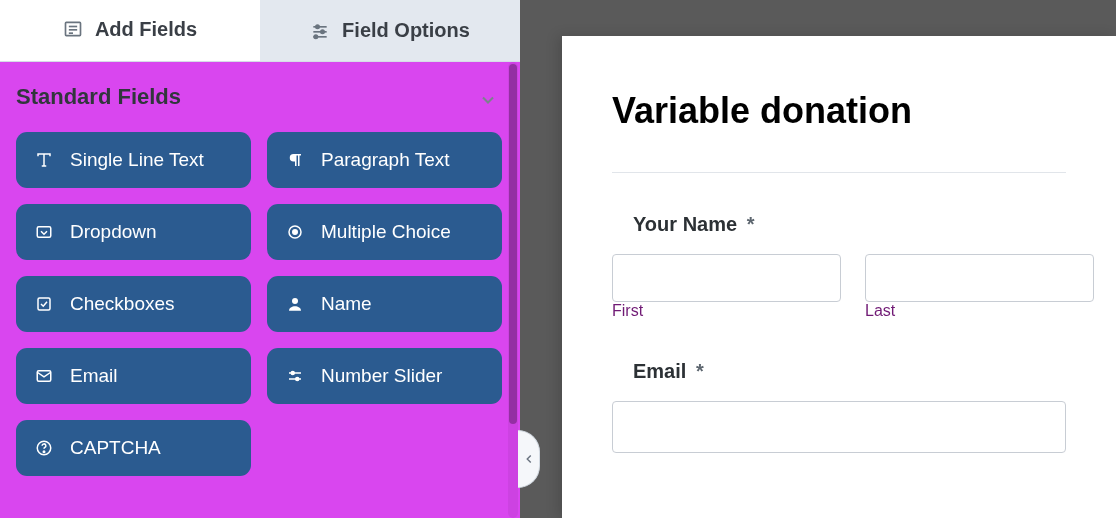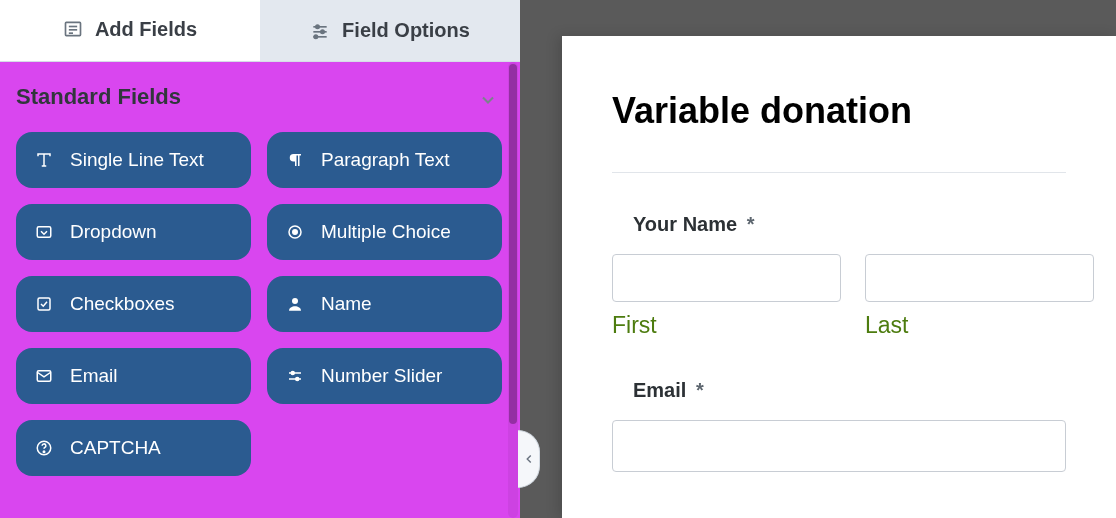--- a/index.html
+++ b/index.html
@@ -12,38 +12,38 @@
   .tab:not(.active) { background: #e3e8ef; }
   .tab-icon { width: 20px; height: 20px; color: #6a747f; display: inline-flex; align-items: center; justify-content: center; }
 
   .scroll-area { position: absolute; top: 62px; left: 0; right: 0; bottom: 0; padding: 0 18px 0 16px; overflow: hidden; }
 
   .section-header { display: flex; align-items: flex-end; justify-content: space-between; padding: 22px 4px 22px 0px; }
   .section-title { font-size: 22px; font-weight: 700; color: #31363c; }
   .chevron { width: 20px; height: 20px; color: #7a828c; }
 
   .field-grid { display: grid; grid-template-columns: 1fr 1fr; gap: 16px 16px; }
-  .field-btn { background: #2b5b90; color: #ffffff; border-radius: 16px; height: 56px; display: flex; align-items: center; padding: 0 18px; gap: 16px; font-size: 19px; font-weight: 500; cursor: pointer; }
+  .field-btn { background: #2b5b90; color: #ffffff; border-radius: 11px; height: 56px; display: flex; align-items: center; padding: 0 18px; gap: 16px; font-size: 19px; font-weight: 500; cursor: pointer; }
   .field-btn .fi { width: 20px; height: 20px; display: inline-flex; align-items: center; justify-content: center; flex-shrink: 0; }
 
   .scrollbar-track { position: absolute; top: 62px; right: 2px; width: 10px; height: calc(100% - 62px); background: rgba(0,0,0,0.05); border-radius: 5px; }
   .scrollbar-thumb { position: absolute; top: 2px; left: 1px; width: 8px; height: 360px; background: rgba(0,0,0,0.28); border-radius: 4px; }
 
   .collapse-handle { position: absolute; left: 518px; top: 430px; width: 22px; height: 58px; background: #f5f7fa; border: 1px solid #d4dbe3; border-left: none; border-radius: 0 30px 30px 0; display: flex; align-items: center; justify-content: center; color: #6b7480; cursor: pointer; z-index: 5; }
 
   .preview { flex: 1; background: #5a5a5a; padding: 36px 0 0 42px; position: relative; }
   .form-card { background: #ffffff; width: 554px; height: 100%; padding: 54px 50px 0 50px; box-shadow: -4px 0 12px rgba(0,0,0,0.15); }
   .form-title { font-size: 36px; font-weight: 700; color: #000000; margin-bottom: 40px; }
   .hr { border: 0; border-top: 1px solid #e1e5ea; margin-bottom: 40px; }
   .field-label { font-size: 20px; font-weight: 700; color: #2c3135; margin-bottom: 18px; margin-left: 21px; }
   .req { color: #5d666f; font-weight: 700; margin-left: 4px; }
   .name-row { display: flex; gap: 24px; margin-bottom: 40px; }
   .name-col { flex: 1; display: flex; flex-direction: column; }
   .text-input { height: 48px; border: 1px solid #c8cdd4; border-radius: 4px; background: #ffffff; padding: 0 10px; font-size: 16px; }
-  .sublabel { font-size: 23px; color: #4d7c0f; margin-top: 10px; }
+  .sublabel { font-size: 16px; color: #701a75; }
   .email-input { width: 100%; height: 52px; border: 1px solid #c8cdd4; border-radius: 4px; background: #ffffff; padding: 0 10px; font-size: 16px; }
 </style>
 </head>
 <body>
 
 <div class="app">
   <div class="sidebar">
     <div class="tabs">
       <div class="tab active">
         <span class="tab-icon">

